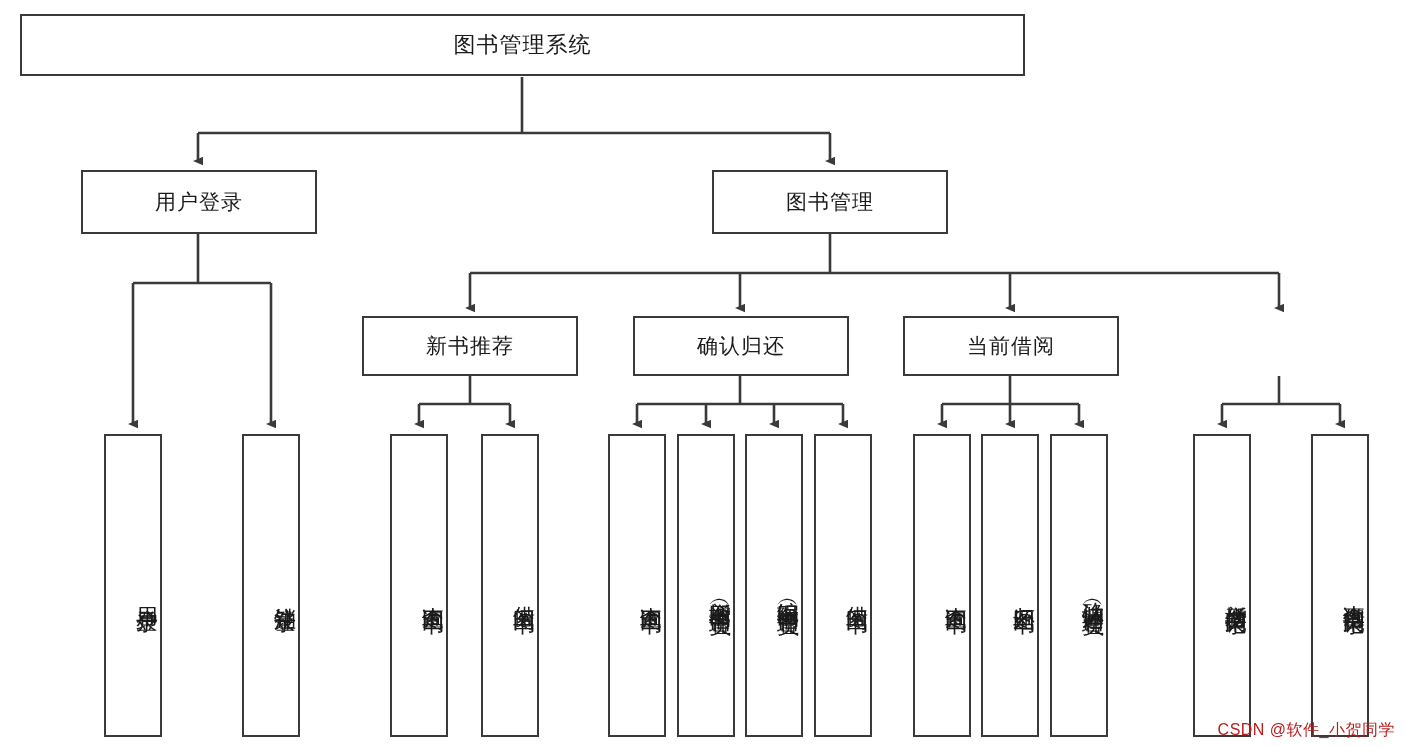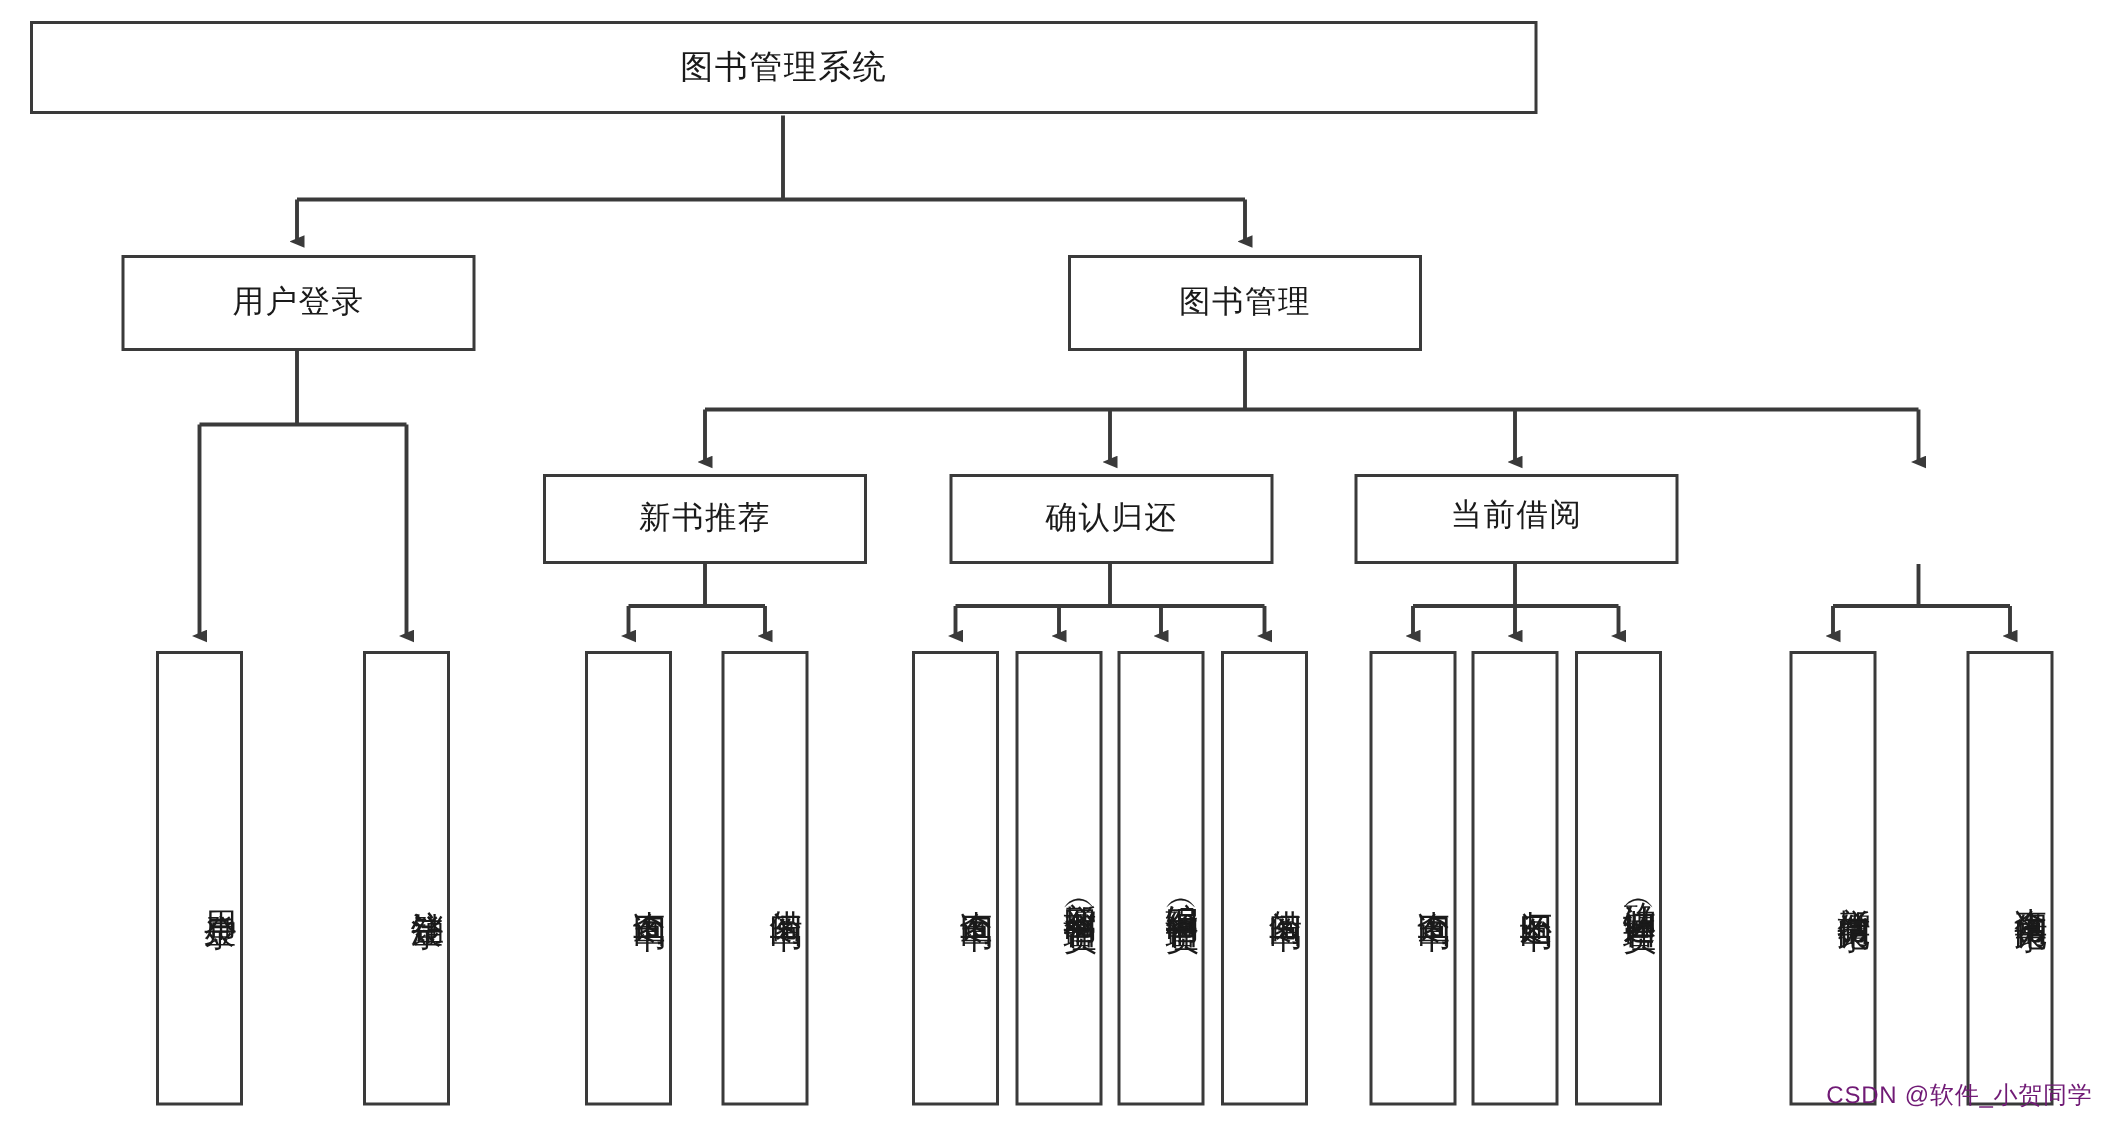--- a/index.html
+++ b/index.html
@@ -50,21 +50,21 @@
   .node.vert .vtext{
     writing-mode:vertical-rl;
     text-orientation:upright;
     white-space:nowrap;
   }
   .watermark{
     position:absolute;
     right:10px;
     bottom:6px;
     font-size:16px;
-    color:#701a75;
+    color:#b91c1c;
     letter-spacing:0.5px;
     white-space:nowrap;
     font-family:"Liberation Sans","DejaVu Sans",sans-serif;
   }
 </style>
 </head>
 <body>
 
 <div id="diagram">
 
@@ -118,21 +118,21 @@
     </g>
   </svg>
 
   <div class="node horiz root" style="left:20px;top:14px;width:1005px;height:62px;">图书管理系统</div>
 
   <div class="node horiz" style="left:81px;top:170px;width:236px;height:64px;">用户登录</div>
   <div class="node horiz" style="left:362px;top:316px;width:216px;height:60px;">新书推荐</div>
 
   <div class="node horiz" style="left:712px;top:170px;width:236px;height:64px;">图书管理</div>
   <div class="node horiz" style="left:633px;top:316px;width:216px;height:60px;">确认归还</div>
-  <div class="node horiz" style="left:903px;top:316px;width:216px;height:60px;font-family:Liberation Mono, monospace;">当前借阅</div>
+  <div class="node horiz" style="left:903px;top:316px;width:216px;height:60px;">当前借阅</div>
 
   <div class="node vert" style="left:104px;top:434px;width:58px;height:303px;">
     <span class="vtext">用户登录</span>
   </div>
   <div class="node vert" style="left:242px;top:434px;width:58px;height:303px;">
     <span class="vtext">注销登录</span>
   </div>
 
   <div class="node vert" style="left:390px;top:434px;width:58px;height:303px;">
     <span class="vtext">查询图书</span>

